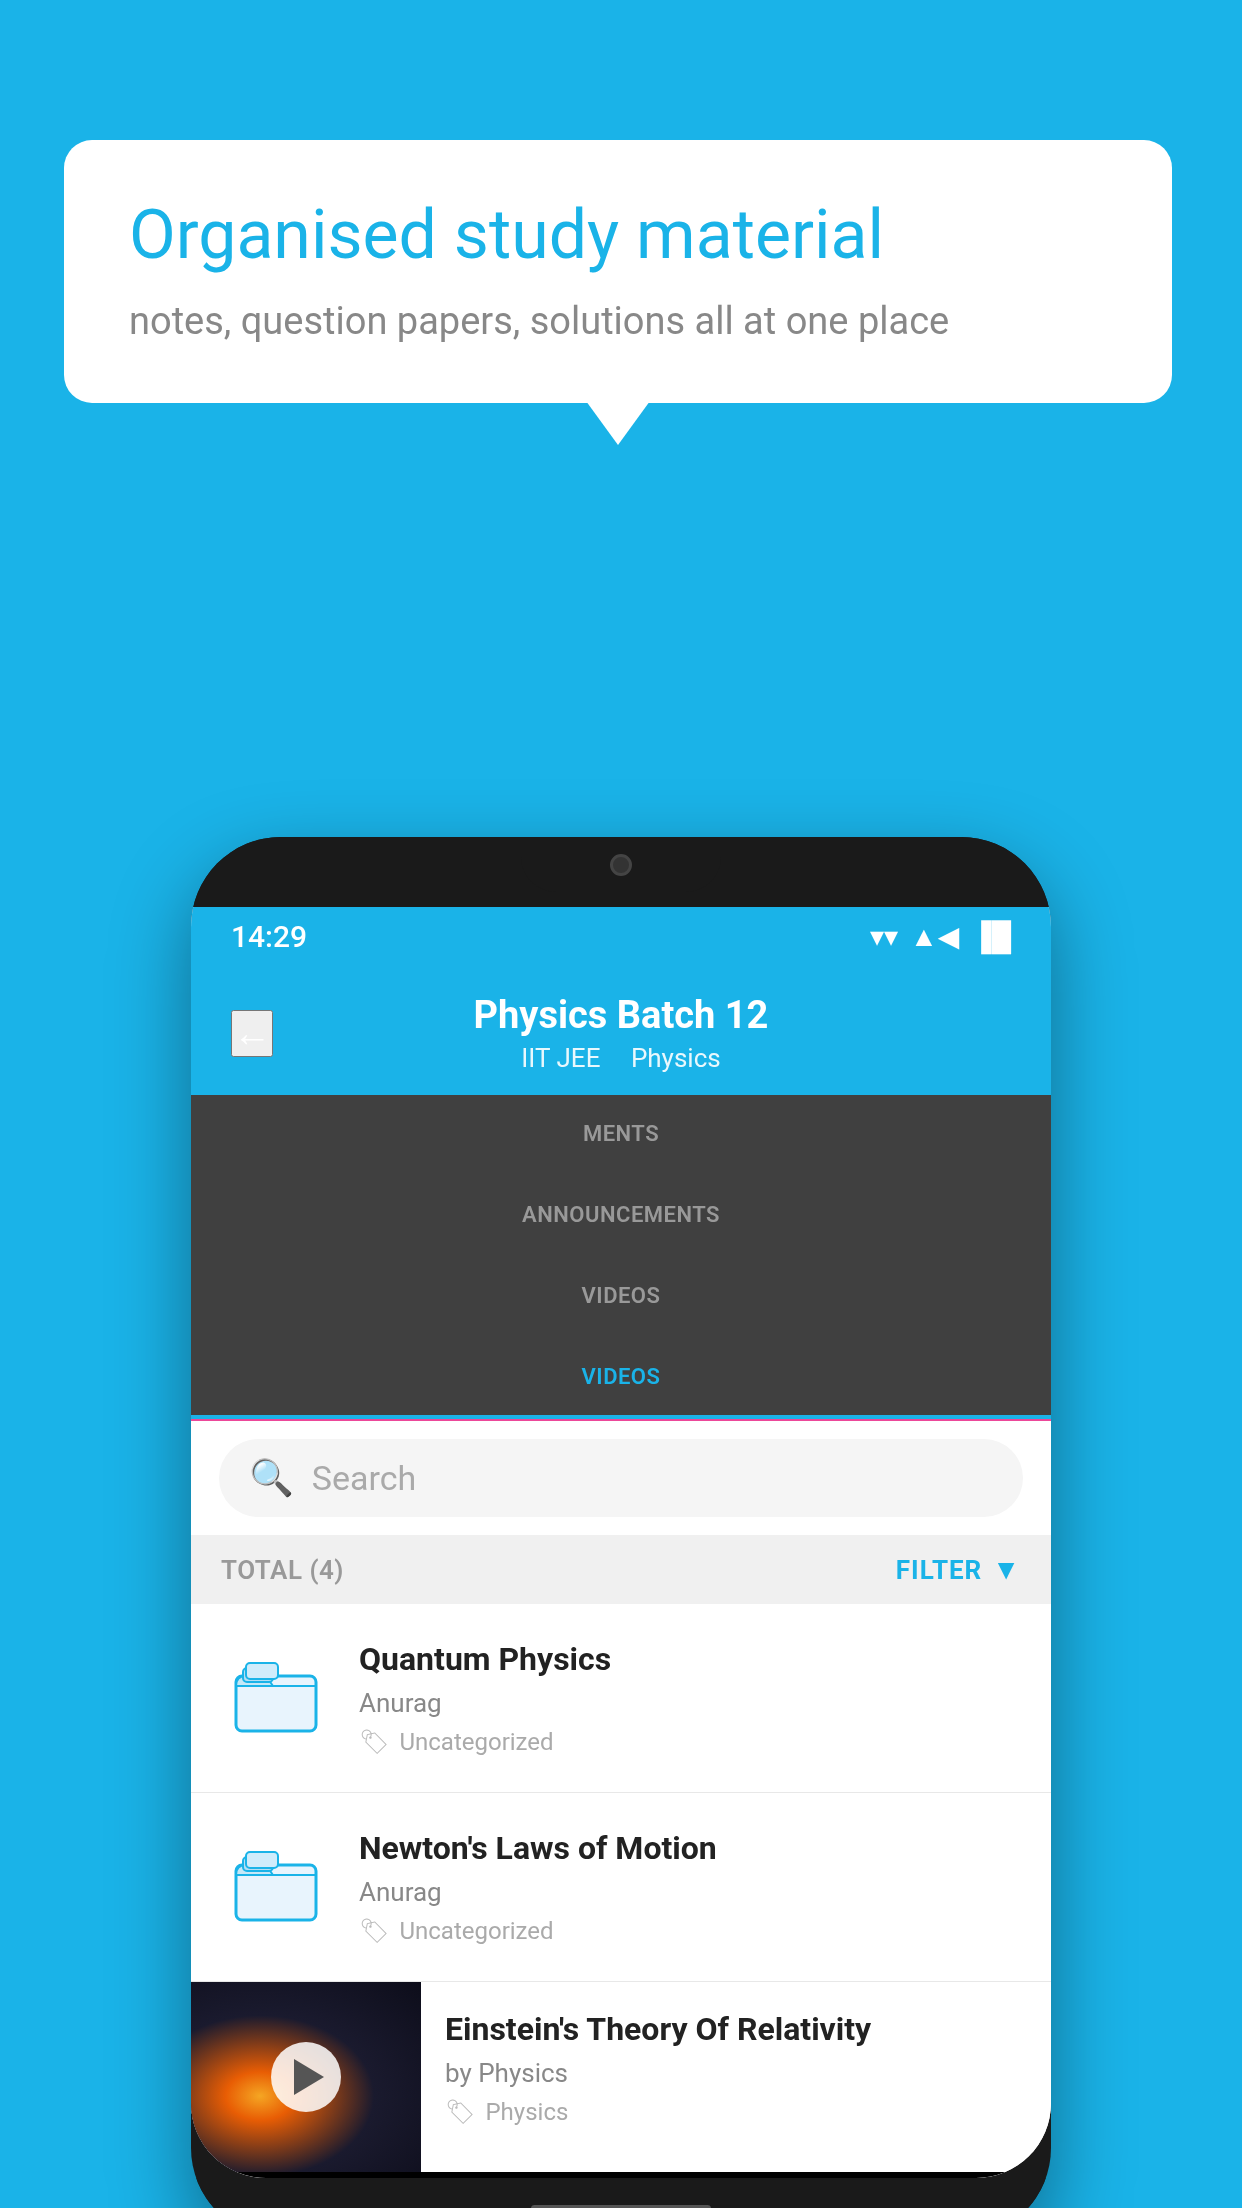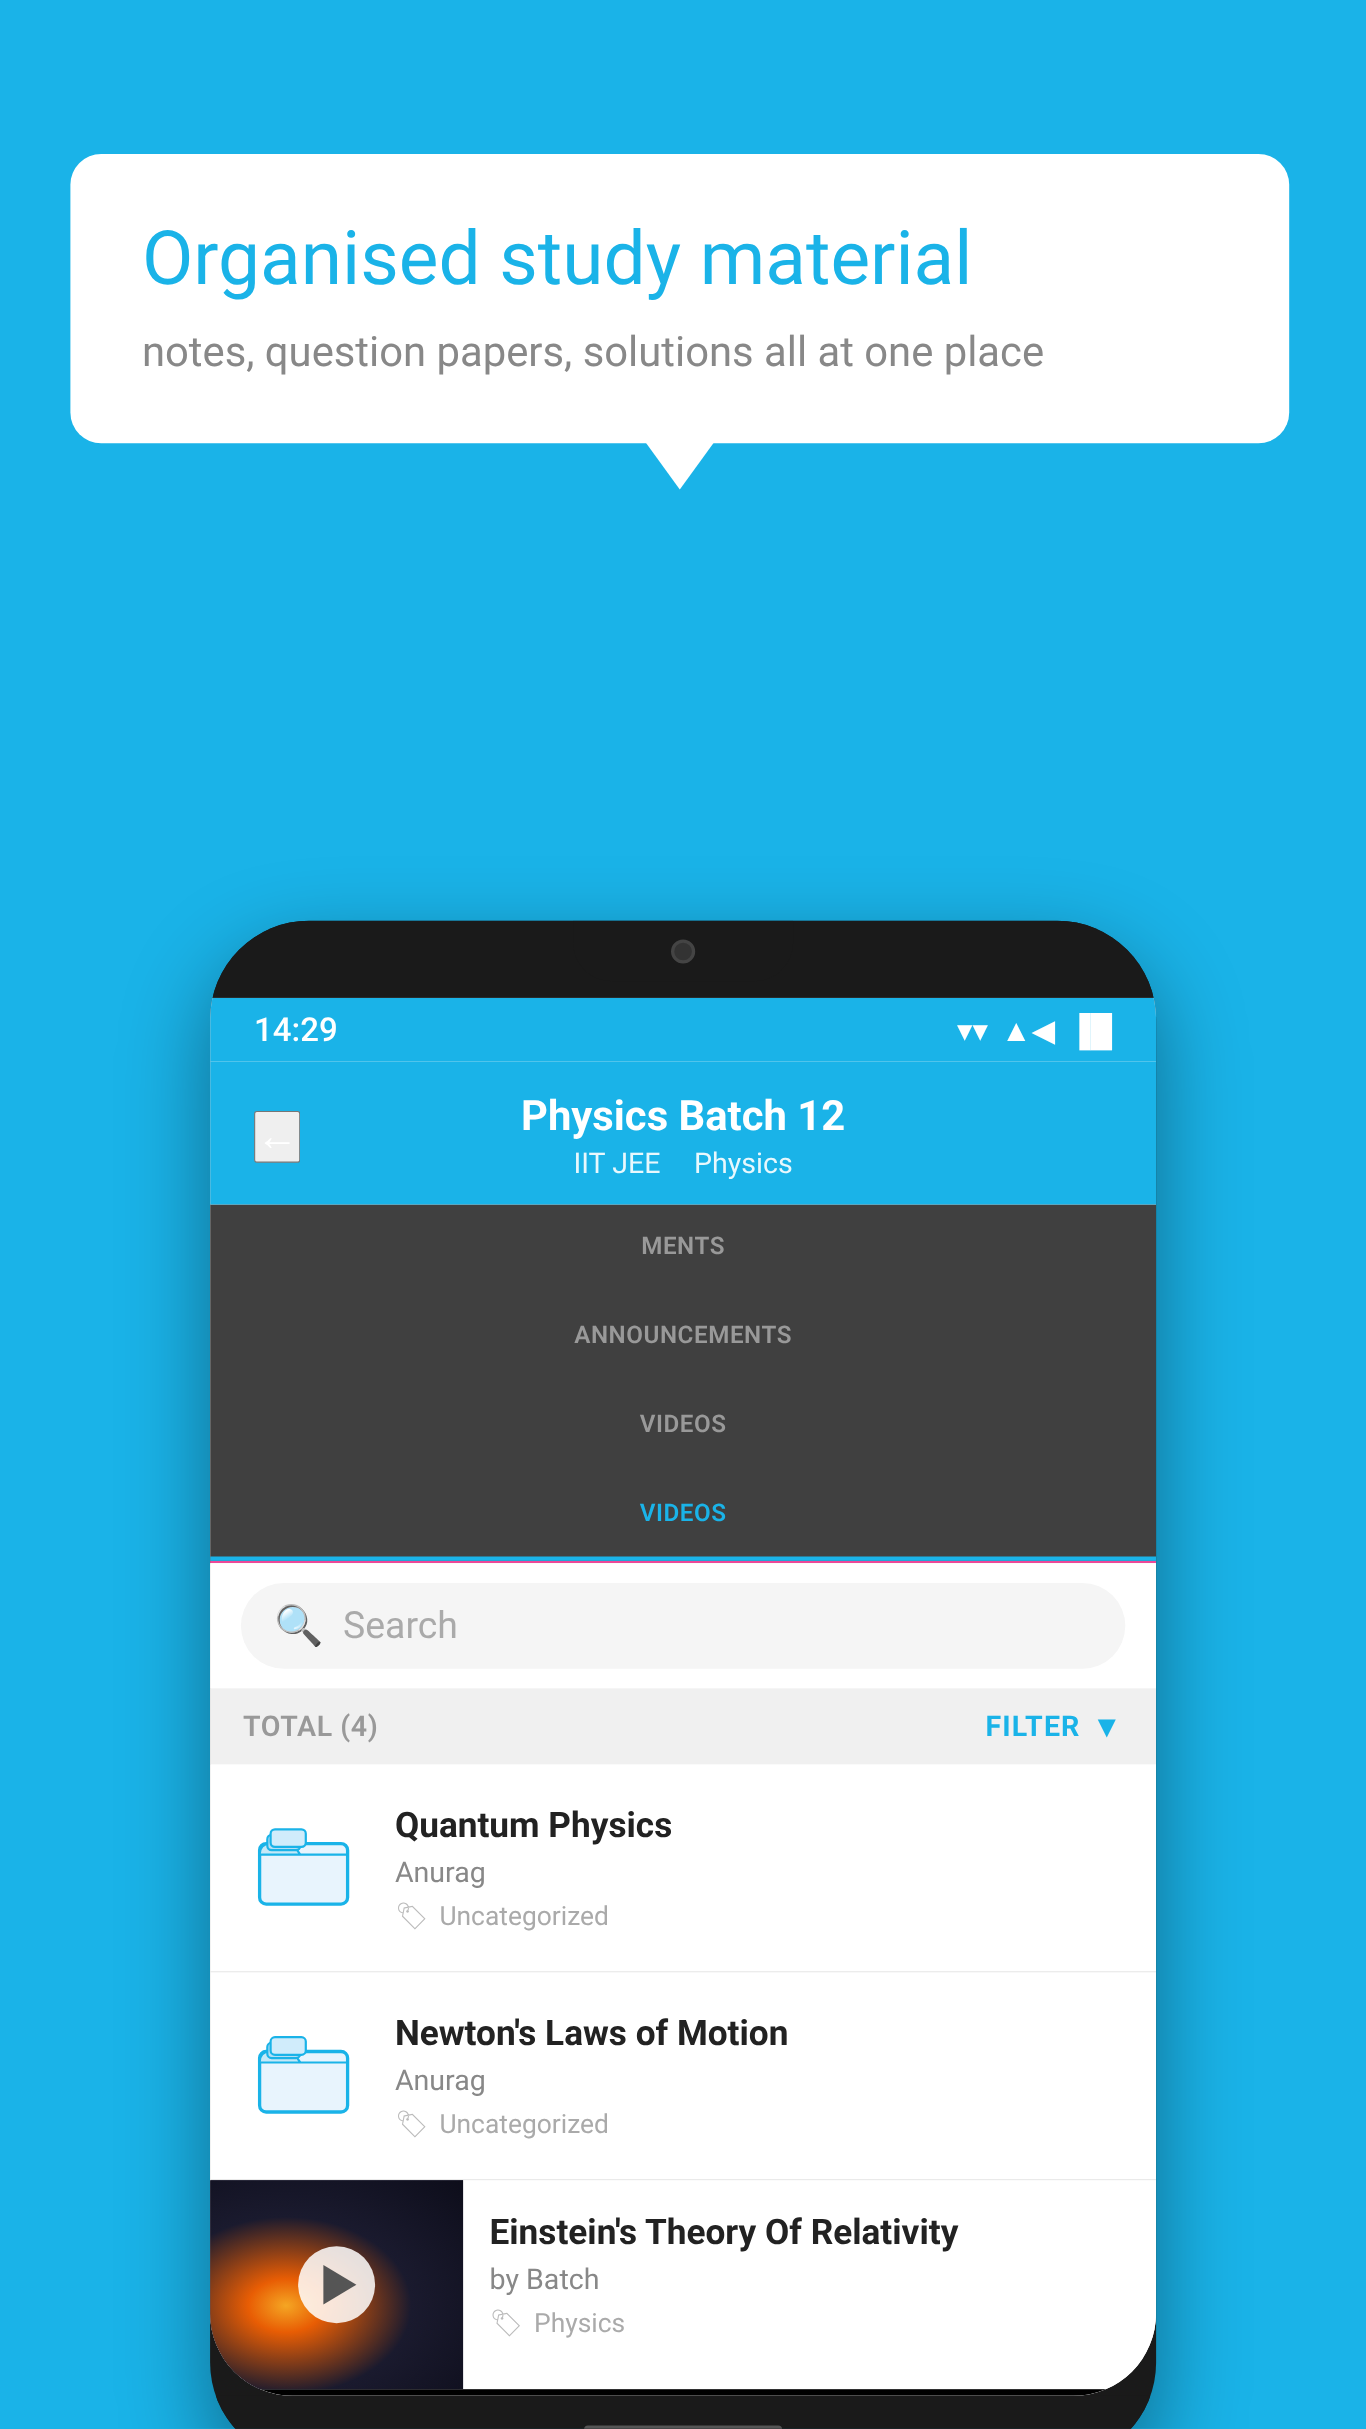--- a/index.html
+++ b/index.html
@@ -504,21 +504,21 @@
         <div class="video-item-img">
           <div class="img-thumb">
             <div class="space-bg">
               <div class="play-button">
                 <div class="play-triangle"></div>
               </div>
             </div>
           </div>
           <div class="img-info">
             <div class="video-title">Einstein's Theory Of Relativity</div>
-            <div class="video-author">by Batch</div>
+            <div class="video-author">by Physics</div>
             <div class="video-tag">
               <span class="tag-icon">🏷</span>
               <span>Physics</span>
             </div>
           </div>
         </div>
 
       </div>
     </div>
 

